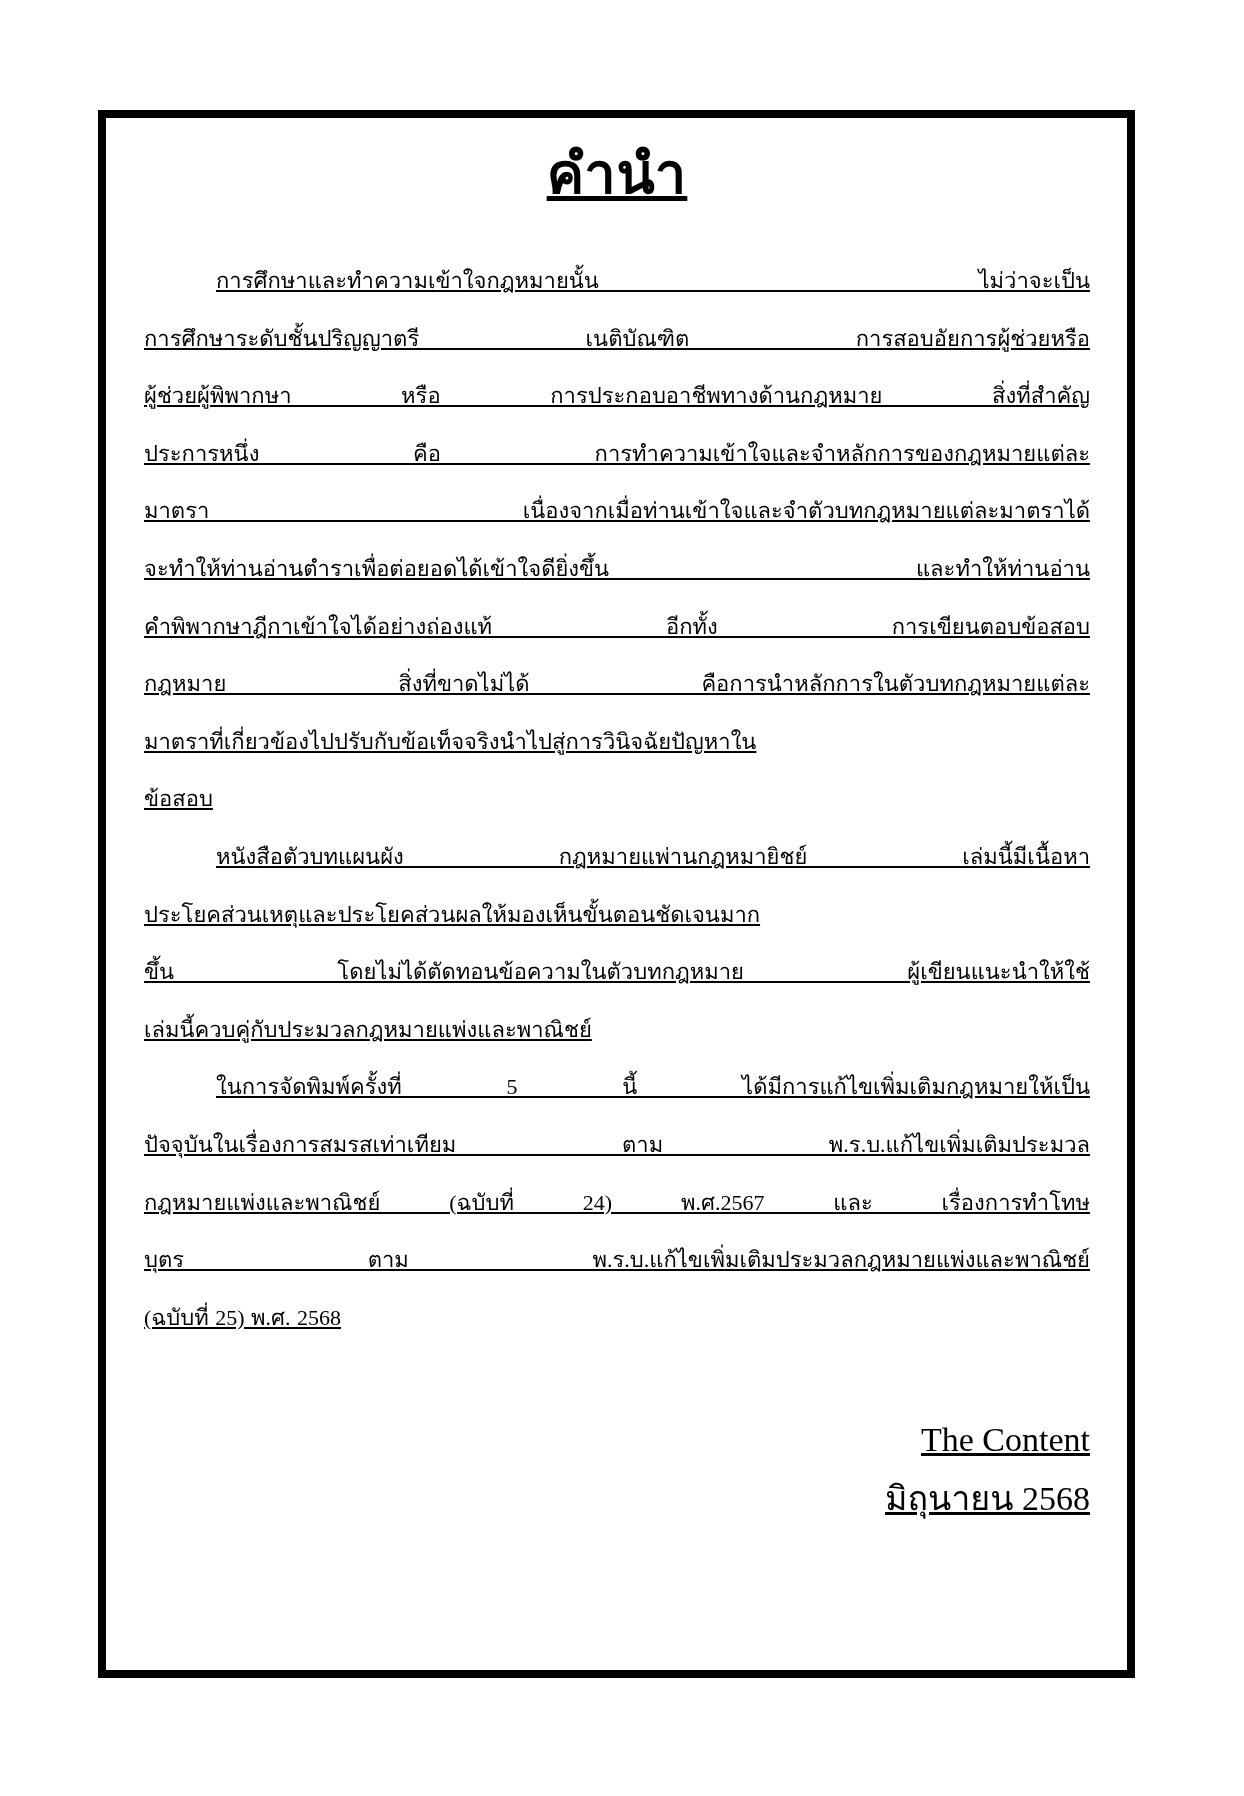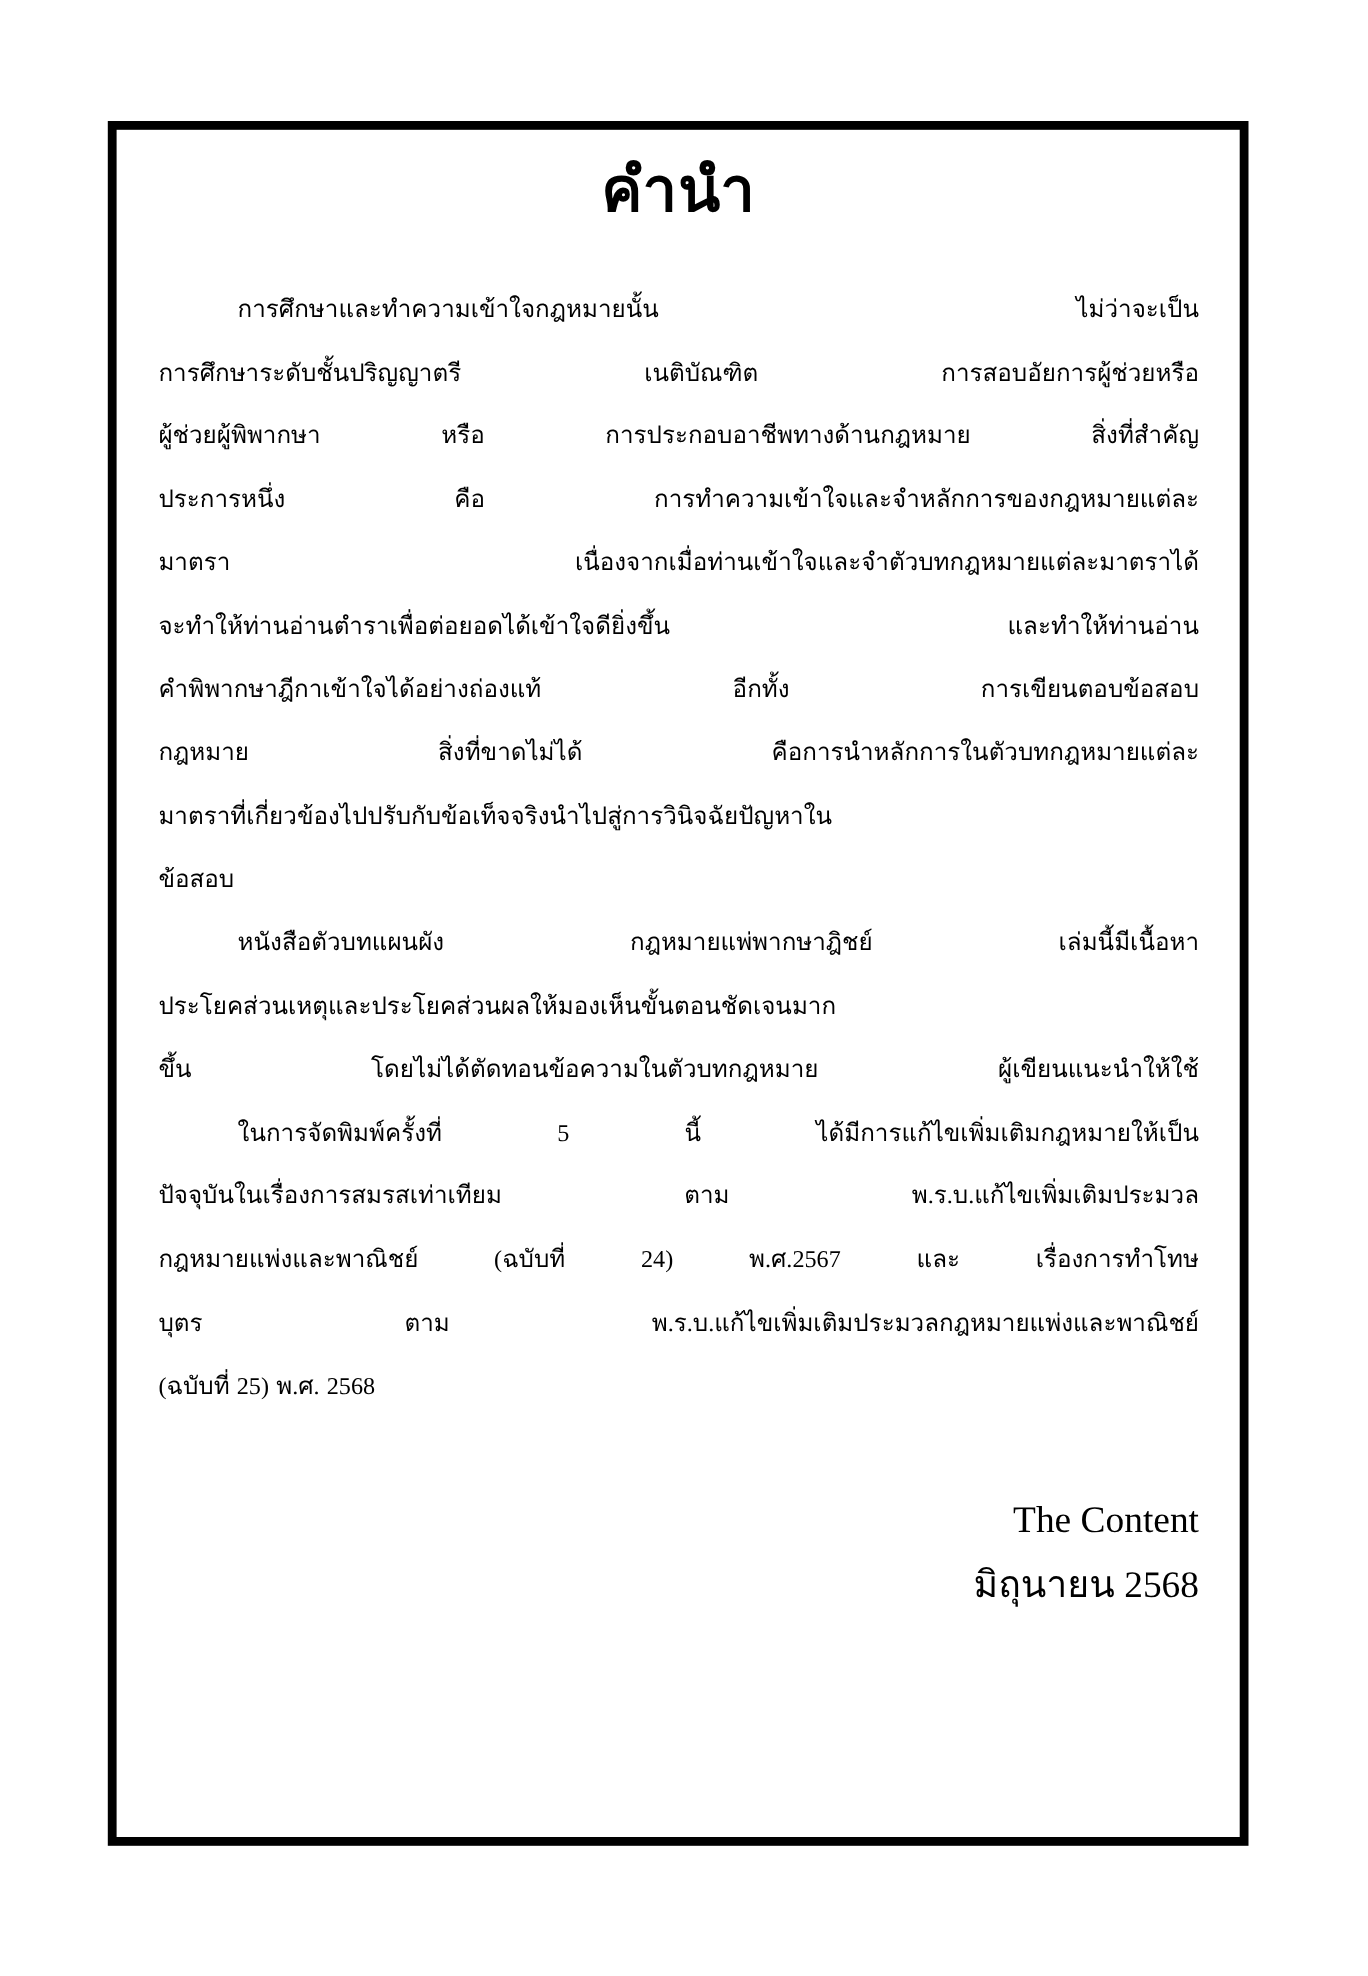--- a/index.html
+++ b/index.html
@@ -18,20 +18,21 @@
   .page-frame {
     position: absolute;
     left: 98px;
     top: 110px;
     width: 1037px;
     height: 1568px;
     border: 8px solid #000000;
     box-sizing: border-box;
     padding: 8px 37px 0 38px;
     background: #ffffff;
+    text-decoration: underline;
   }
   .doc-title {
     margin: 8px 0 0 0;
     text-align: center;
     font-size: 56px;
     font-weight: 700;
     line-height: 80px;
     letter-spacing: 1px;
   }
   .doc-body {
@@ -75,23 +76,24 @@
     <div class="line">การศึกษาระดับชั้นปริญญาตรี เนติบัณฑิต การสอบอัยการผู้ช่วยหรือ</div>
     <div class="line">ผู้ช่วยผู้พิพากษา หรือ การประกอบอาชีพทางด้านกฎหมาย สิ่งที่สำคัญ</div>
     <div class="line">ประการหนึ่ง คือ การทำความเข้าใจและจำหลักการของกฎหมายแต่ละ</div>
     <div class="line">มาตรา เนื่องจากเมื่อท่านเข้าใจและจำตัวบทกฎหมายแต่ละมาตราได้</div>
     <div class="line">จะทำให้ท่านอ่านตำราเพื่อต่อยอดได้เข้าใจดียิ่งขึ้น และทำให้ท่านอ่าน</div>
     <div class="line">คำพิพากษาฎีกาเข้าใจได้อย่างถ่องแท้ อีกทั้ง การเขียนตอบข้อสอบ</div>
     <div class="line">กฎหมาย สิ่งที่ขาดไม่ได้ คือการนำหลักการในตัวบทกฎหมายแต่ละ</div>
     <div class="line">มาตราที่เกี่ยวข้องไปปรับกับข้อเท็จจริงนำไปสู่การวินิจฉัยปัญหาใน</div>
     <div class="line para-end">ข้อสอบ</div>
 
-    <div class="line indent">หนังสือตัวบทแผนผัง กฎหมายแพ่พากษาฎิชย์ เล่มนี้มีเนื้อหา</div>
+    <div class="line indent">หนังสือตัวบทแผนผัง กฎหมายแพ่านกฎหมายิชย์ เล่มนี้มีเนื้อหา</div>
     <div class="line">ประโยคส่วนเหตุและประโยคส่วนผลให้มองเห็นขั้นตอนชัดเจนมาก</div>
     <div class="line">ขึ้น โดยไม่ได้ตัดทอนข้อความในตัวบทกฎหมาย ผู้เขียนแนะนำให้ใช้</div>
+    <div class="line para-end">เล่มนี้ควบคู่กับประมวลกฎหมายแพ่งและพาณิชย์</div>
 
     <div class="line indent">ในการจัดพิมพ์ครั้งที่ 5 นี้ ได้มีการแก้ไขเพิ่มเติมกฎหมายให้เป็น</div>
     <div class="line">ปัจจุบันในเรื่องการสมรสเท่าเทียม ตาม พ.ร.บ.แก้ไขเพิ่มเติมประมวล</div>
     <div class="line">กฎหมายแพ่งและพาณิชย์ (ฉบับที่ 24) พ.ศ.2567 และ เรื่องการทำโทษ</div>
     <div class="line">บุตร ตาม พ.ร.บ.แก้ไขเพิ่มเติมประมวลกฎหมายแพ่งและพาณิชย์</div>
     <div class="line para-end">(ฉบับที่ 25) พ.ศ. 2568</div>
 
   </div>
 
   <div class="signature">

